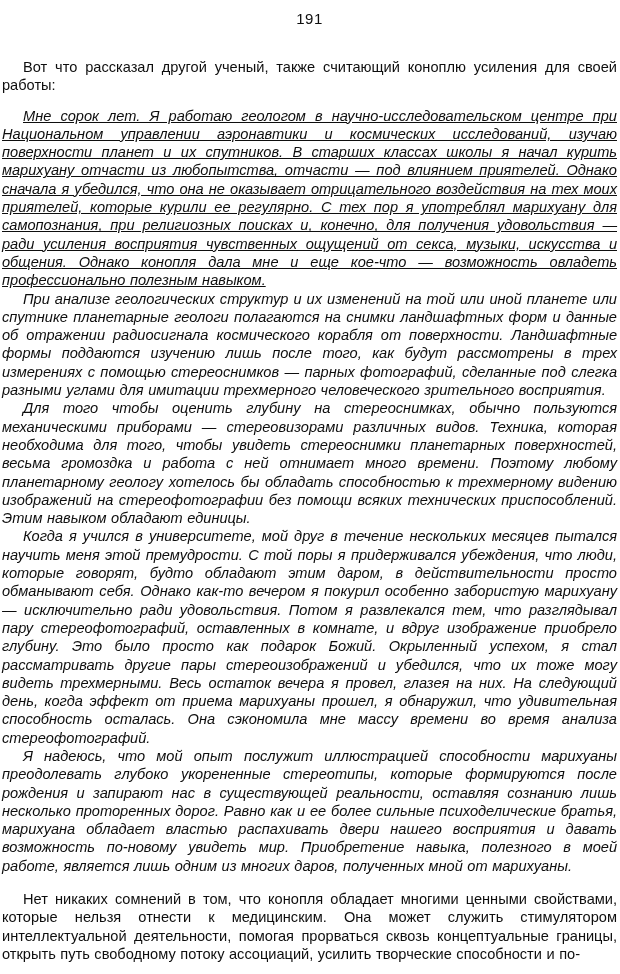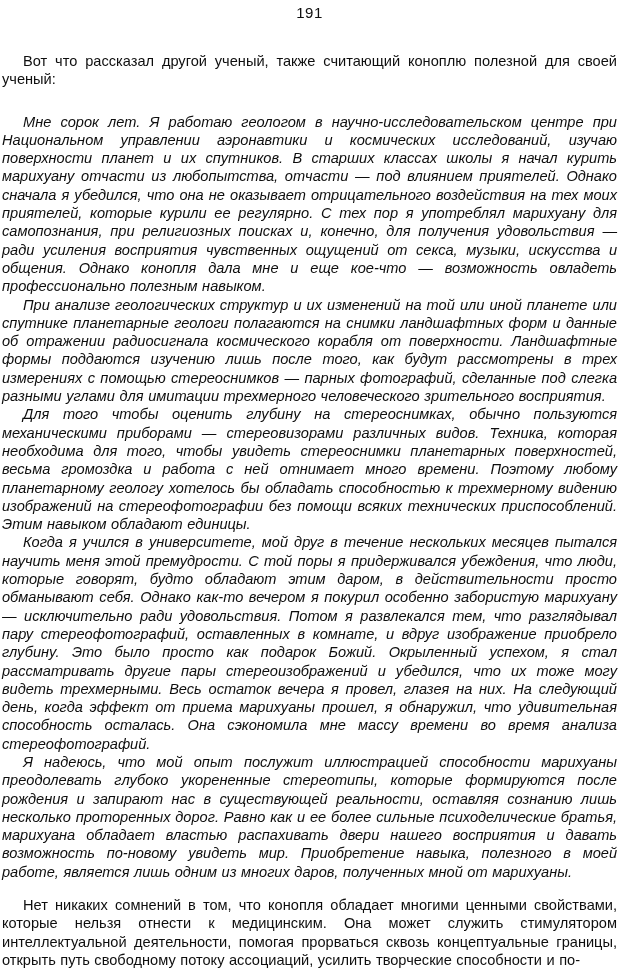--- a/index.html
+++ b/index.html
@@ -8,21 +8,21 @@
     background: #ffffff;
   }
   .page {
     position: relative;
     width: 620px;
     height: 974px;
     box-sizing: border-box;
     background: #ffffff;
     color: #0e0e0e;
     font-family: "Liberation Sans", sans-serif;
-    padding: 4px 3px 0 2px;
+    padding: 10px 3px 0 2px;
     overflow: hidden;
   }
   .page-number {
     text-align: center;
     font-size: 15px;
     font-weight: normal;
     margin: 0 0 31px 0;
     letter-spacing: 0.5px;
   }
   .para {
@@ -30,33 +30,34 @@
     font-size: 14.6px;
     line-height: 18.3px;
     text-align: justify;
     text-indent: 21px;
     word-spacing: 0.5px;
   }
   .para.italic {
     font-style: italic;
   }
   .quote-start {
-    margin-top: 24px;
+    margin-top: 12px;
+    text-decoration: underline;
   }
   .closing {
     margin-top: 15px;
   }
 </style>
 </head>
 <body>
 
 <div class="page">
   <div class="page-number">191</div>
 
-  <p class="para regular">Вот что рассказал другой ученый, также считающий коноплю полезной для своей ученый:</p>
+  <p class="para regular">Вот что рассказал другой ученый, также считающий коноплю усиления для своей работы:</p>
 
   <p class="para italic quote-start">Мне сорок лет. Я работаю геологом в научно-исследовательском центре при Национальном управлении аэронавтики и космических исследований, изучаю поверхности планет и их спутников. В старших классах школы я начал курить марихуану отчасти из любопытства, отчасти — под влиянием приятелей. Однако сначала я убедился, что она не оказывает отрицательного воздействия на тех моих приятелей, которые курили ее регулярно. С тех пор я употреблял марихуану для самопознания, при религиозных поисках и, конечно, для получения удовольствия — ради усиления восприятия чувственных ощущений от секса, музыки, искусства и общения. Однако конопля дала мне и еще кое-что — возможность овладеть профессионально полезным навыком.</p>
 
   <p class="para italic">При анализе геологических структур и их изменений на той или иной планете или спутнике планетарные геологи полагаются на снимки ландшафтных форм и данные об отражении радиосигнала космического корабля от поверхности. Ландшафтные формы поддаются изучению лишь после того, как будут рассмотрены в трех измерениях с помощью стереоснимков — парных фотографий, сделанные под слегка разными углами для имитации трехмерного человеческого зрительного восприятия.</p>
 
   <p class="para italic">Для того чтобы оценить глубину на стереоснимках, обычно пользуются механическими приборами — стереовизорами различных видов. Техника, которая необходима для того, чтобы увидеть стереоснимки планетарных поверхностей, весьма громоздка и работа с ней отнимает много времени. Поэтому любому планетарному геологу хотелось бы обладать способностью к трехмерному видению изображений на стереофотографии без помощи всяких технических приспособлений. Этим навыком обладают единицы.</p>
 
   <p class="para italic">Когда я учился в университете, мой друг в течение нескольких месяцев пытался научить меня этой премудрости. С той поры я придерживался убеждения, что люди, которые говорят, будто обладают этим даром, в действительности просто обманывают себя. Однако как-то вечером я покурил особенно забористую марихуану — исключительно ради удовольствия. Потом я развлекался тем, что разглядывал пару стереофотографий, оставленных в комнате, и вдруг изображение приобрело глубину. Это было просто как подарок Божий. Окрыленный успехом, я стал рассматривать другие пары стереоизображений и убедился, что их тоже могу видеть трехмерными. Весь остаток вечера я провел, глазея на них. На следующий день, когда эффект от приема марихуаны прошел, я обнаружил, что удивительная способность осталась. Она сэкономила мне массу времени во время анализа стереофотографий.</p>
 
   <p class="para italic">Я надеюсь, что мой опыт послужит иллюстрацией способности марихуаны преодолевать глубоко укорененные стереотипы, которые формируются после рождения и запирают нас в существующей реальности, оставляя сознанию лишь несколько проторенных дорог. Равно как и ее более сильные психоделические братья, марихуана обладает властью распахивать двери нашего восприятия и давать возможность по-новому увидеть мир. Приобретение навыка, полезного в моей работе, является лишь одним из многих даров, полученных мной от марихуаны.</p>

